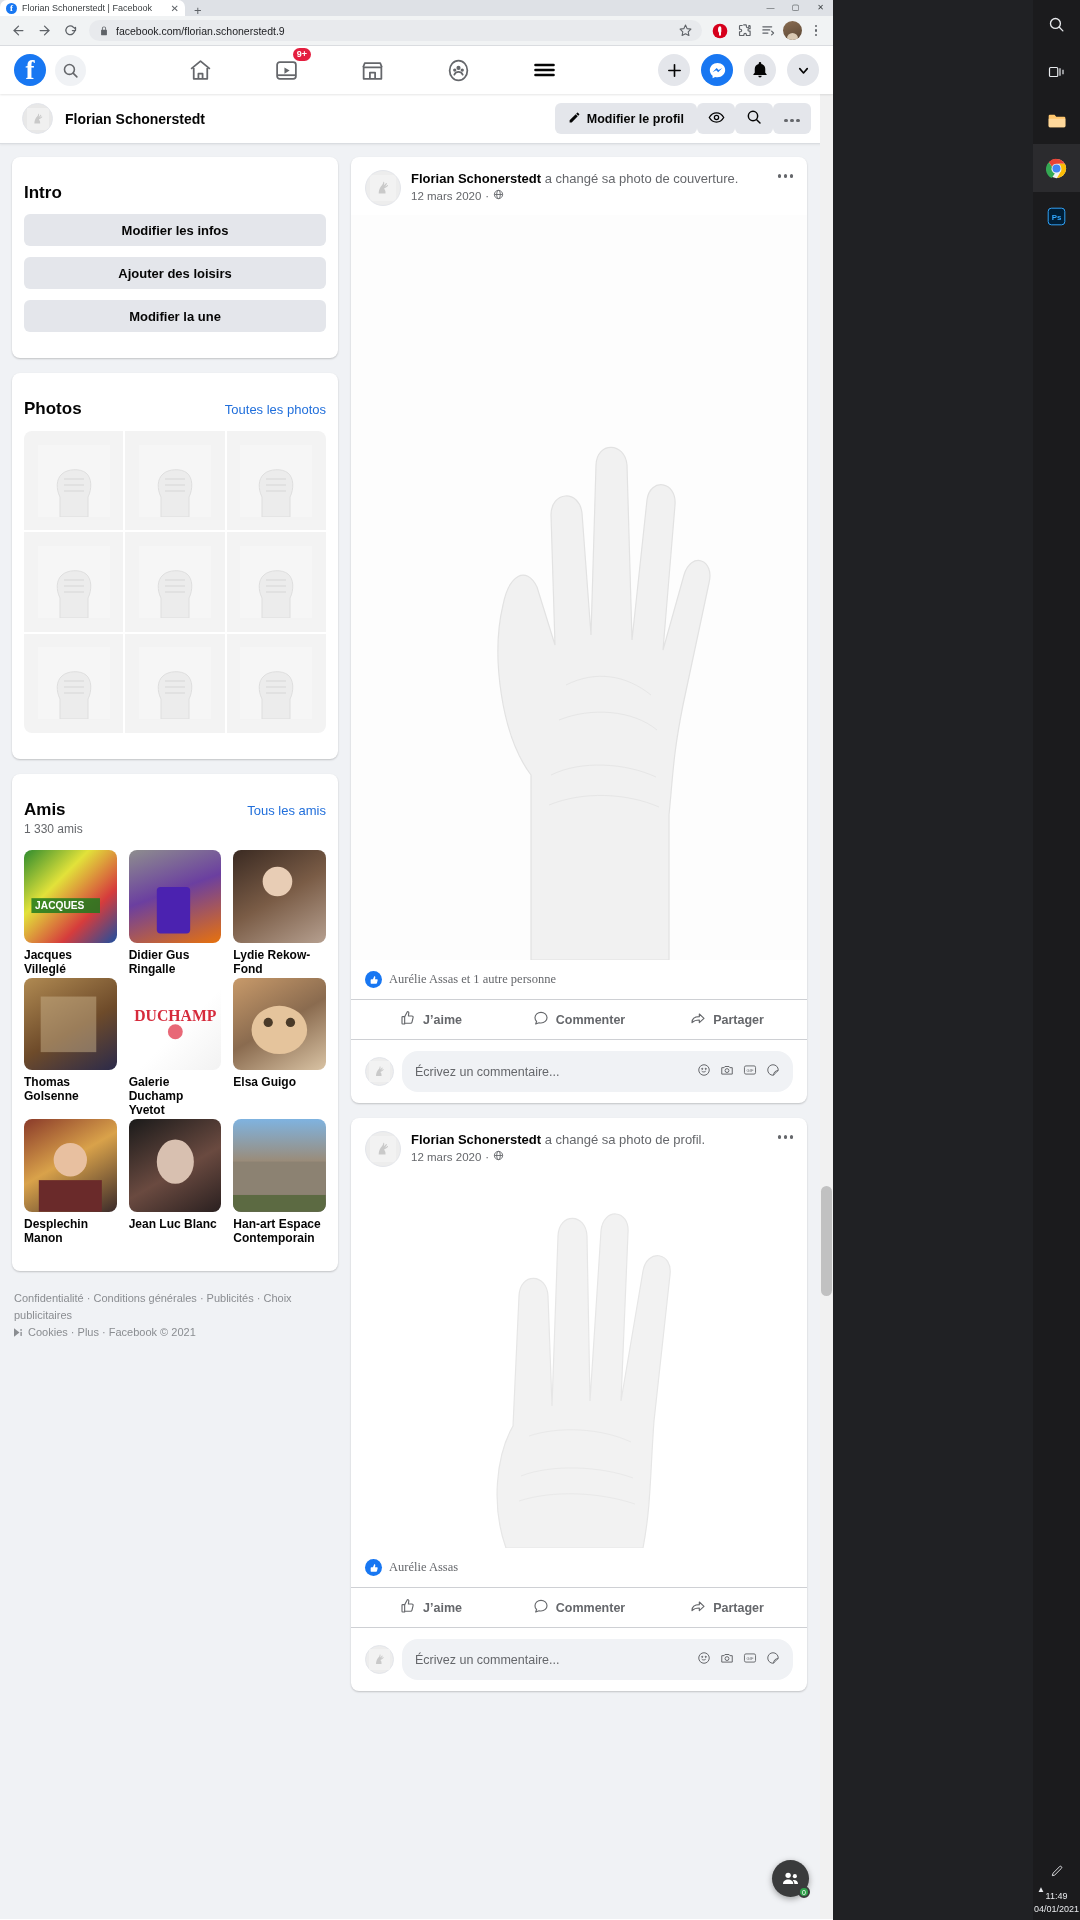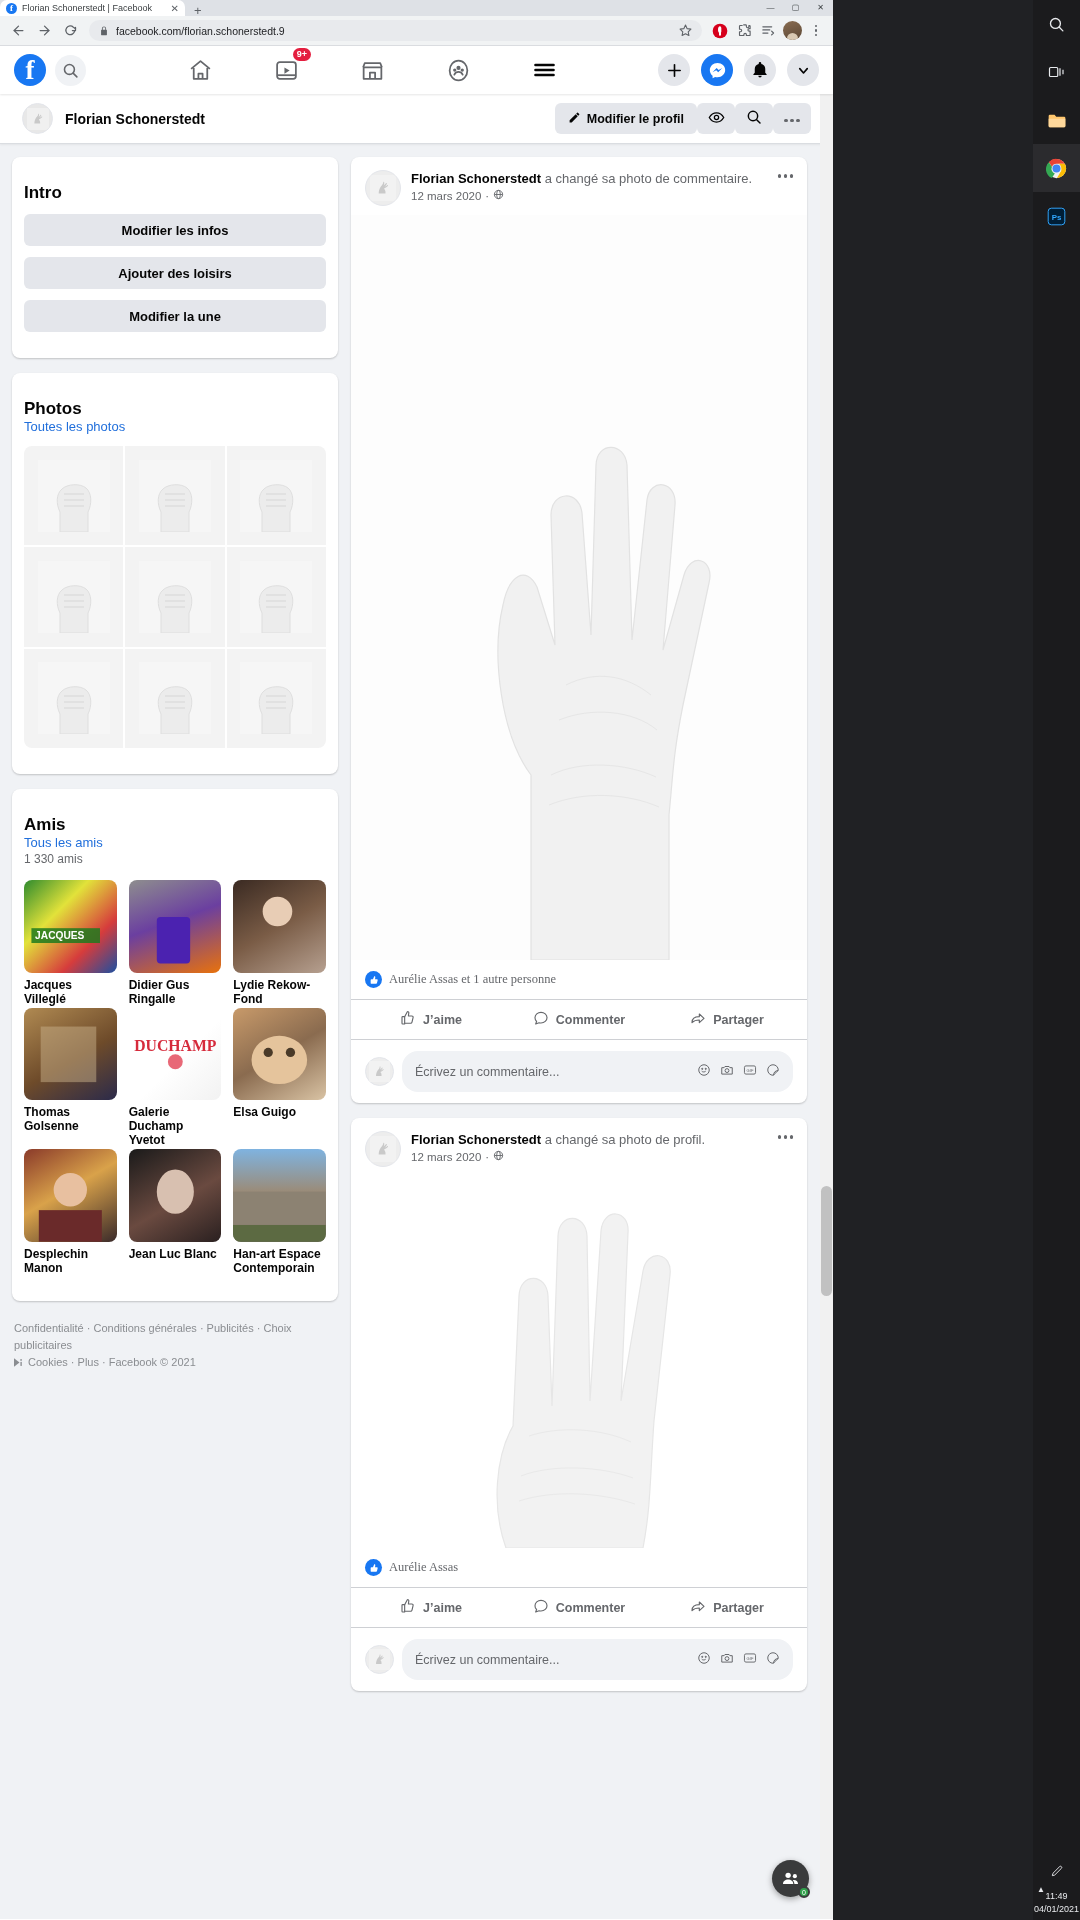--- a/index.html
+++ b/index.html
@@ -138,21 +138,21 @@
   #content { display: flex; padding: 13px 12px 0 12px; gap: 13px; align-items: flex-start; }
   #left-col { width: 326px; flex: 0 0 auto; }
   #right-col { width: 456px; flex: 0 0 auto; }
 
   .card {
     background:#fff; border-radius: 8px; box-shadow: 0 1px 2px rgba(0,0,0,.2);
     margin-bottom: 15px; overflow: hidden;
   }
   .card-pad { padding: 26px 12px; }
   .card-title { font-size: 17px; font-weight: bold; }
-  .card-head { display: flex; align-items: baseline; justify-content: space-between; flex-direction: column; }
+  .card-head { display: flex; align-items: baseline; justify-content: space-between; }
   .card-link { color:#216fdb; font-size: 13px; }
 
   .wide-btn {
     background:#e4e6eb; border-radius:6px; height: 32px; display:flex; align-items:center;
     justify-content:center; font-size:13px; font-weight:bold; margin-top: 11px;
   }
 
   
   .photo-grid { display:grid; grid-template-columns: repeat(3, 1fr); gap: 2px; border-radius:8px; overflow:hidden;
     margin-top: 12px; }
@@ -658,21 +658,21 @@
             <div class="post-head">
               <div class="post-avatar">
                 <svg width="26" height="26" viewBox="0 0 24 24">
                     <rect width="24" height="24" fill="#f2f2f2"></rect>
                     <path d="M8 17c0-3 1.4-6 3-7.6.7-.7 1.2-1.6 1.2-2.6 0-.6.8-.7.9-.1.2 1.2 0 2.2-.4 3 .8-.6 1.6-1.3 2-2 .4-.5 1.1 0 .8.6-.5.9-1.2 1.8-2 2.5.9-.4 1.8-.9 2.4-1.4.5-.4 1 .3.6.8-1 1-2.4 1.9-3.6 2.4 1.3 1.1 1.6 3.1 1.4 4.4H8z" fill="#c9c9c9"></path>
                   </svg>
               </div>
               <div class="post-headtext">
                 <div class="post-line1">
                   <b>Florian Schonerstedt</b>
-                  <span>a changé sa photo de commentaire.</span>
+                  <span>a changé sa photo de couverture.</span>
                 </div>
                 <div class="post-meta">
                   <span>12 mars 2020</span>
                   <span>·</span>
                   <span>
                     <svg width="11" height="11" viewBox="0 0 24 24" fill="none" stroke="#65676b" stroke-width="2">
                         <circle cx="12" cy="12" r="9"></circle>
                         <ellipse cx="12" cy="12" rx="4" ry="9"></ellipse>
                         <line x1="3" y1="12" x2="21" y2="12"></line>
                       </svg>

